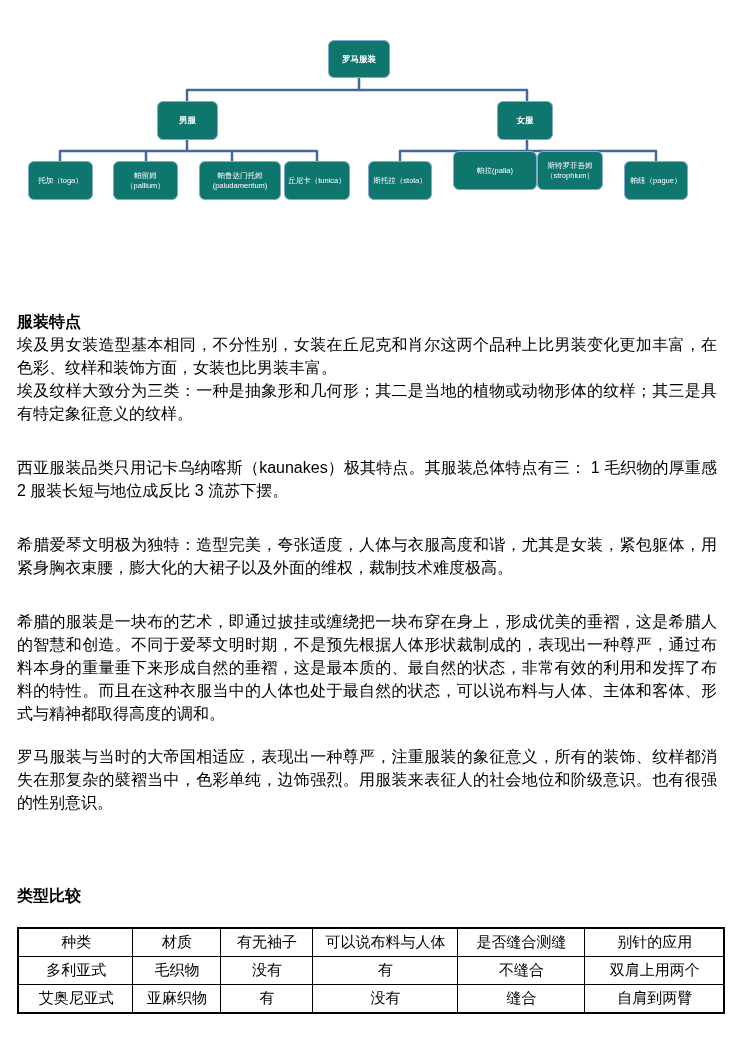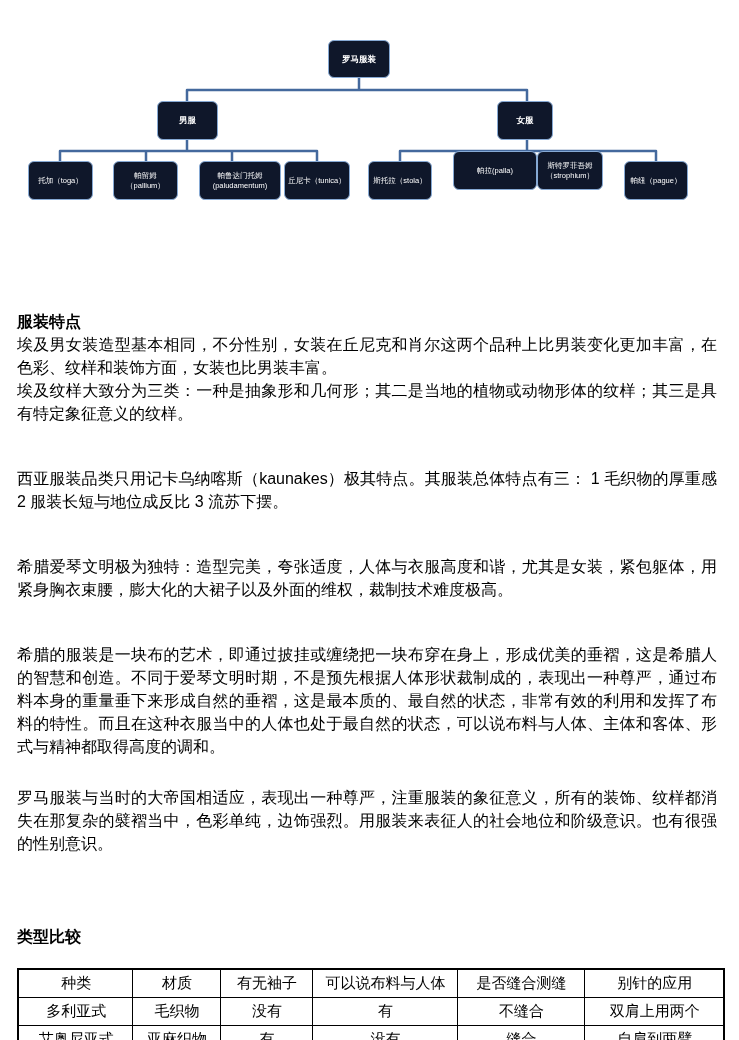--- a/index.html
+++ b/index.html
@@ -5,33 +5,33 @@
   html,body { margin:0; padding:0; background:#ffffff; }
   .page {
     position:relative; width:739px; height:1040px; background:#ffffff;
     font-family:"Liberation Sans", sans-serif; color:#000; overflow:hidden;
   }
   
   .chart { position:relative; width:739px; height:310px; }
   .connectors { position:absolute; left:0; top:0; }
   .node {
     position:absolute; box-sizing:border-box;
-    background:#0f172a; border:1px solid #86a9d4; border-radius:6px;
+    background:#0f766e; border:1px solid #86a9d4; border-radius:6px;
     color:#ffffff; display:flex; align-items:center; justify-content:center;
     text-align:center; line-height:1.25; padding:1px 2px;
   }
   .node.upper { font-size:8.5px; font-weight:bold; }
   .node.leaf  { font-size:7.5px; }
   
   .content { padding:0 22px 0 17px; }
   .heading { font-size:16px; font-weight:bold; line-height:23px; margin:0; }
   .para { font-size:16px; line-height:23px; text-align:justify; margin:0; }
   .lead { color:#000000; }
-  .mt30 { margin-top:42px; }
-  .mt34 { margin-top:28px; }
+  .mt30 { margin-top:31px; }
+  .mt34 { margin-top:20px; }
   .mt70 { margin-top:70px; }
   
   table.cmp {
     margin-top:20px; border-collapse:collapse; table-layout:fixed;
     width:706px; border:2px solid #000;
   }
   table.cmp td {
     border:1px solid #000; height:25px; font-size:15px;
     padding:1px 4px 1px 6px; vertical-align:middle; overflow:hidden;text-align:center;
   }

